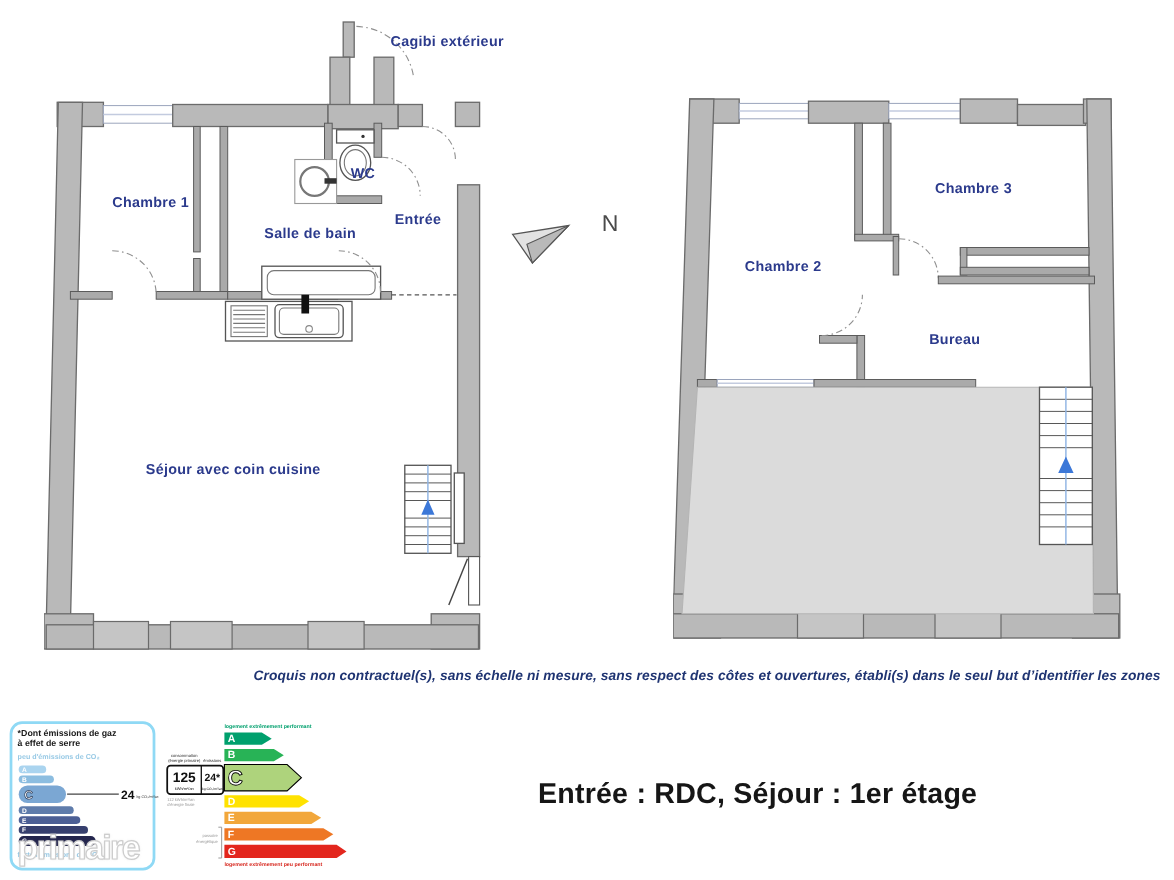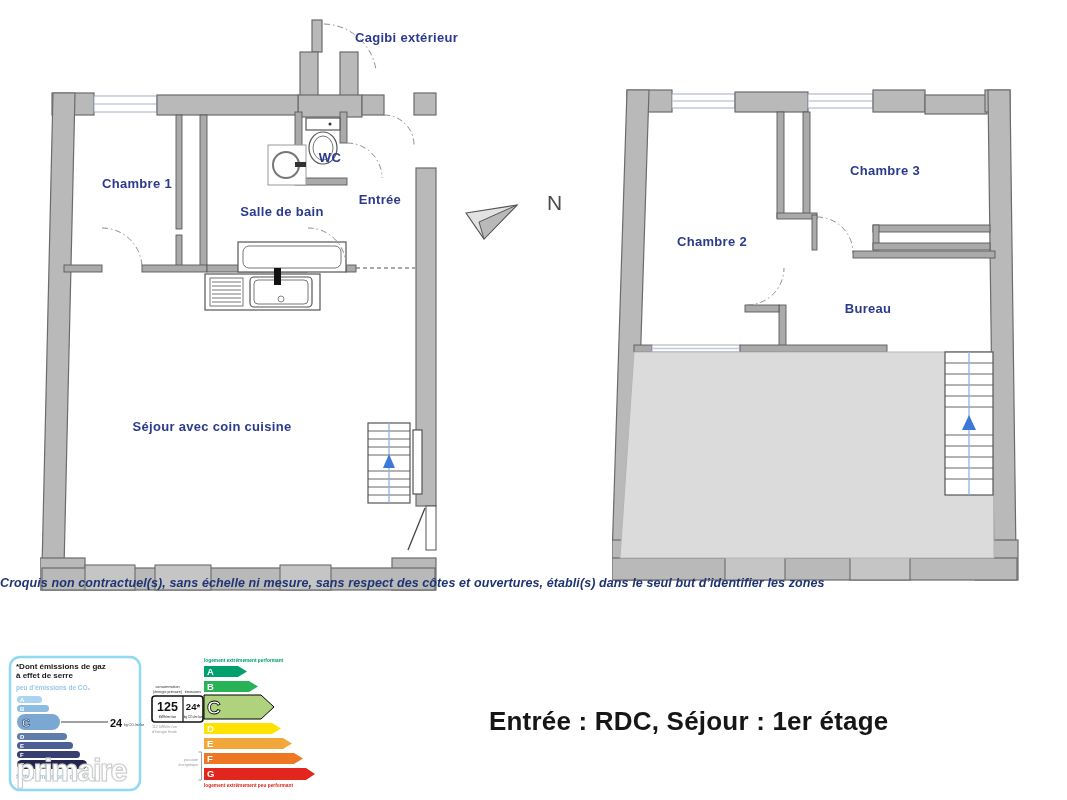--- a/index.html
+++ b/index.html
@@ -12,21 +12,21 @@
   .wall-thin{fill:#aaaaaa;stroke:#5a5a5a;stroke-width:.9;}
   .winblock{fill:#c5c5c5;stroke:#6b6b6b;stroke-width:1.1;}
   .winline{stroke:#c3cbdf;stroke-width:1.4;}
   .winbox{fill:#ffffff;stroke:#9aa4bc;stroke-width:.9;}
   .fix{fill:#ffffff;stroke:#555555;stroke-width:1.2;}
   .fix2{fill:none;stroke:#777777;stroke-width:1;}
   .arc{fill:none;stroke:#8f8f8f;stroke-width:1;stroke-dasharray:6 3 1.5 3;}
   .dash{fill:none;stroke:#555555;stroke-width:1.1;stroke-dasharray:4 3;}
   .tread{stroke:#555555;stroke-width:.9;}
   .voidarea{fill:#dbdbdb;stroke:#b5b5b5;stroke-width:1;}
-  .disclaimer{position:absolute;top:576px;left:0;width:1055px;text-align:left;
+  .disclaimer{position:absolute;top:607px;left:0;width:1055px;text-align:right;
               font-size:12.5px;font-style:italic;font-weight:700;color:#1f3472;letter-spacing:.1px;}
   .listing{position:absolute;left:489px;top:646px;font-size:26px;font-weight:700;
            color:#161616;line-height:30px;letter-spacing:.2px;white-space:pre;}
   .watermark{position:absolute;left:16px;top:753px;font-size:31px;font-weight:800;
              color:#ffffff;letter-spacing:-1.5px;-webkit-text-stroke:1.1px #cdcdcd;
              text-shadow:0 0 2px rgba(170,170,170,.55);z-index:5;}
   .ges-title{font-size:8px;font-weight:700;fill:#1a1a1a;}
   .ges-scale{font-size:6.5px;fill:#97c9e5;font-weight:600;}
   .ges-letter{font-size:6px;font-weight:700;fill:#ffffff;}
   .dpe-letter{font-size:9.5px;font-weight:700;fill:#ffffff;}

